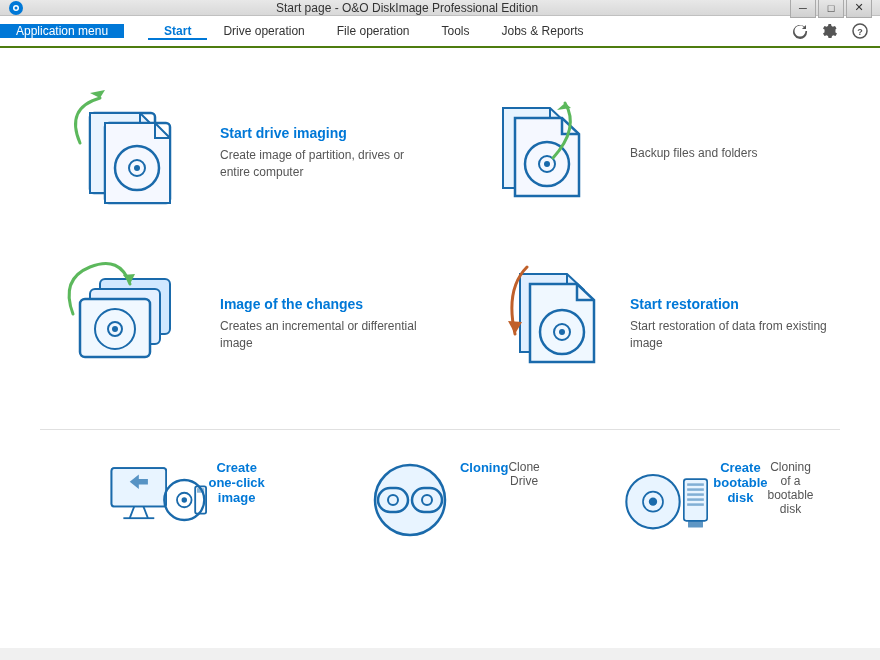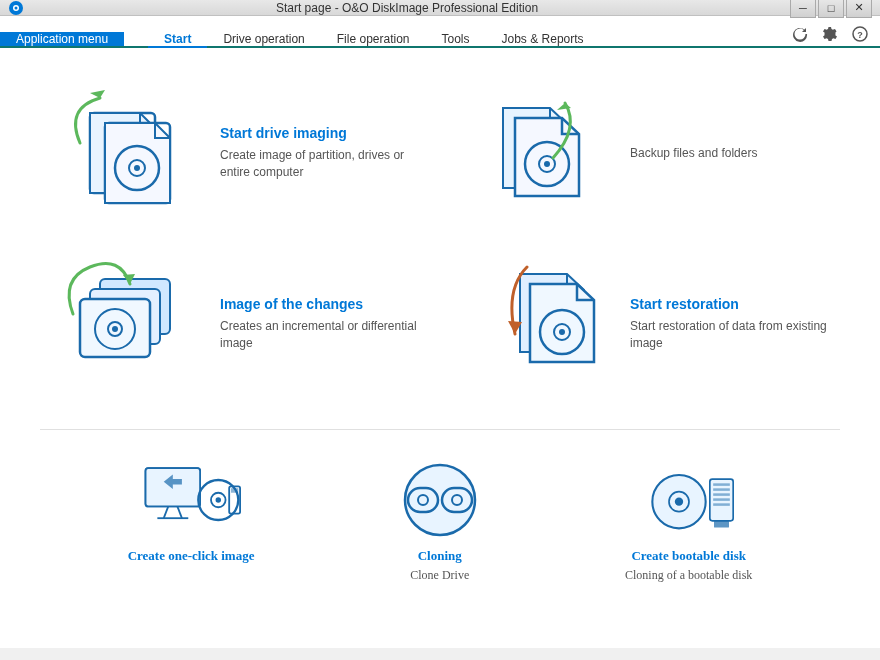--- a/index.html
+++ b/index.html
@@ -30,23 +30,23 @@
       border: 1px solid #aaa;
       cursor: pointer;
       display: flex; align-items: center; justify-content: center;
       font-size: 11px; color: #333;
     }
 
     
     .menu-bar {
       height: 32px;
       background: #fff;
-      border-bottom: 2px solid #0f766e;
-      display: flex;
-      align-items: flex-end;
+      border-bottom: 2px solid #4d7c0f;
+      display: flex;
+      align-items: center;
     }
     .app-menu-btn {
       background: #0078d7;
       color: white;
       padding: 0 16px;
       font-size: 12px;
       cursor: pointer;
       display: flex; align-items: center;
       border: none;
       font-family: inherit;
@@ -125,28 +125,26 @@
     }
 
     
     .bottom-row {
       display: flex;
       justify-content: space-around;
       padding: 10px 20px 0;
     }
     .bottom-card {
       display: flex;
-      flex-direction: column;
-      align-items: center;
+      flex-direction: row;
       text-align: center;
       cursor: pointer;
       padding: 10px 20px;
       border-radius: 2px;
       max-width: 200px;
-      font-family: Liberation Serif, serif;
     }
     .bottom-card-icon {
       width: 100px; height: 80px;
       display: flex; align-items: center; justify-content: center;
       margin-bottom: 8px;
     }
     .bottom-card-title {
       font-size: 13px;
       color: #0078d7;
       font-weight: 600;

